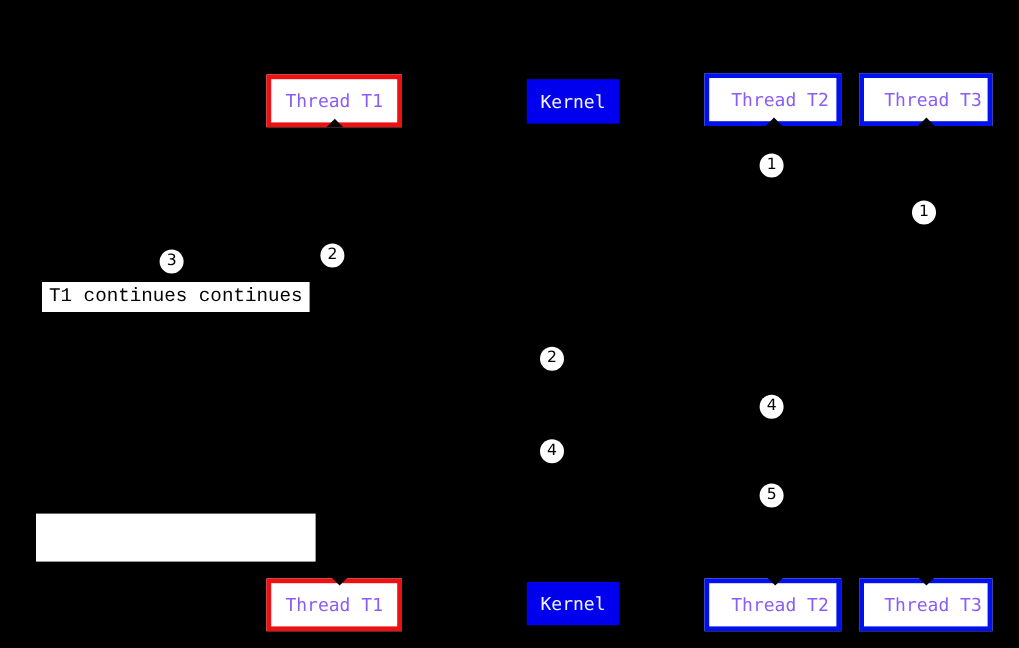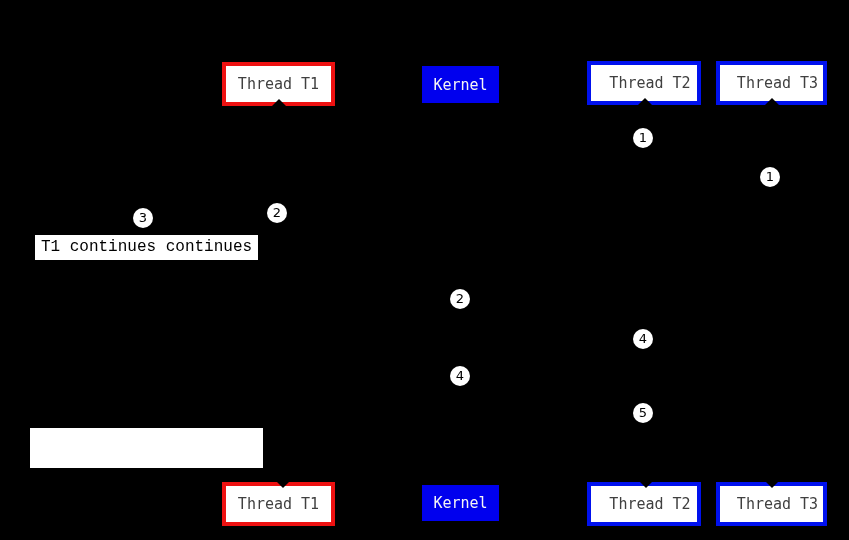--- a/index.html
+++ b/index.html
@@ -17,29 +17,30 @@
   }
   .box {
     position: absolute;
     box-sizing: border-box;
     background: #ffffff;
     display: flex;
     align-items: center;
     justify-content: center;
     font-family: "DejaVu Sans Mono", monospace;
     font-size: 15px;
-    color: #404040;
+    color: #8b5cf6;
     white-space: nowrap;
   }
   .box-red   { border: 4px solid #ee1111; }
   .box-blue  { border: 4px solid #0011ee; padding-left: 12px; }
   .box-kernel {
     background: #0000ee;
     color: #f5f5f5;
     border: none;
+    margin-left: 17px;
   }
   .marker {
     position: absolute;
     width: 20px;
     height: 20px;
     border-radius: 50%;
     background: #ffffff;
     color: #000000;
     font-family: "DejaVu Sans", sans-serif;
     font-size: 13px;

